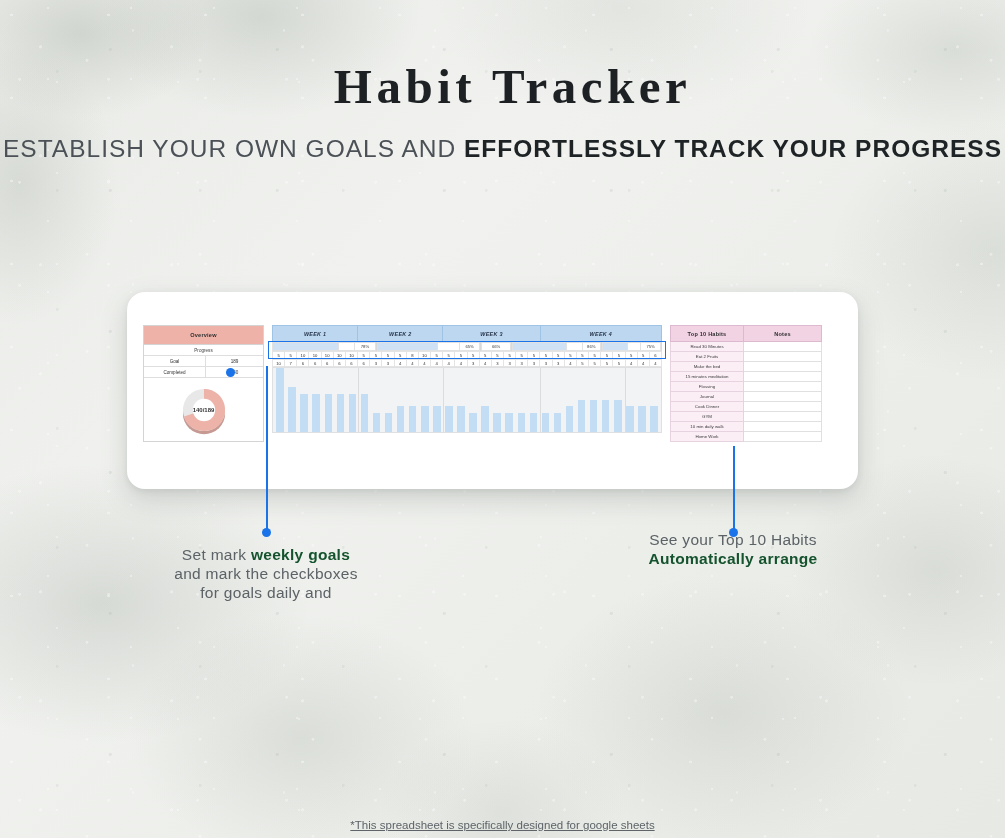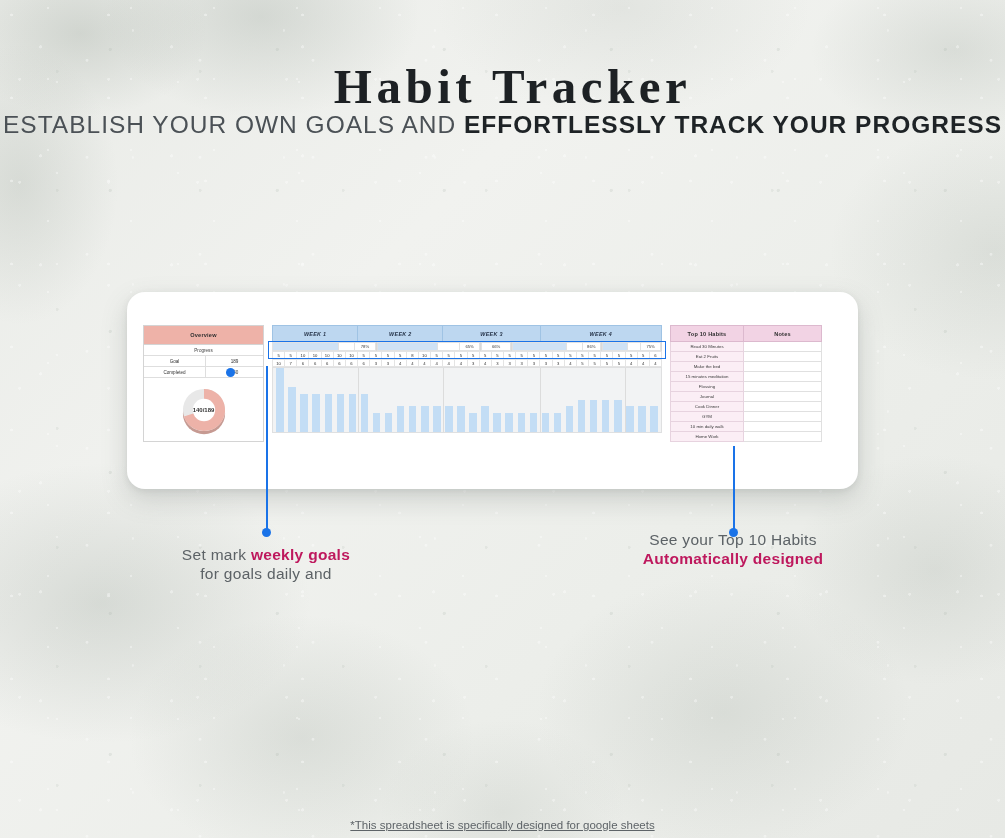--- a/index.html
+++ b/index.html
@@ -57,20 +57,21 @@
     font-family: "Liberation Serif", serif;
     font-size: 49px;
     letter-spacing: 4.5px;
     color: #1d2124;
     padding-top: 62px;
     line-height: 1;
     padding-left: 20px;
   }
   #subtitle {
     text-align: center;
+    margin-top: 24px;
     font-size: 24.5px;
     letter-spacing: 1.0px;
     color: #3a3f43;
     white-space: nowrap;
   }
   #subtitle .light { font-weight: 300; color: #4b5156; }
   #subtitle .bold  { font-weight: 700; color: #1e2326; }
 
   
   #screenshot-card {
@@ -184,21 +185,21 @@
   .connector-dot {
     position: absolute; width: 9px; height: 9px; border-radius: 50%;
     background: #1a73e8; z-index: 3;
   }
 
   
   .caption {
     position: absolute; text-align: center; z-index: 3;
     color: #5c6266; font-size: 15.5px; line-height: 19px; letter-spacing: .3px;
   }
-  .caption b { color: #be185d; font-weight: 700; }
+  .caption b { color: #14532d; font-weight: 700; }
   #caption-left  { left: 146px; top: 545px; width: 240px; }
   #caption-right { left: 612px; top: 530px; width: 242px; }
 
   #footer-note {
     position: absolute; left: 0; right: 0; top: 819px; text-align: center;
     font-size: 11.5px; color: #5e6468; text-decoration: underline; z-index: 3;
   }
 </style>
 </head>
 <body>
@@ -507,22 +508,23 @@
     </div>
   </div>
 
   <div class="connector" style="left:266px; top:366px; height:166px;"></div>
   <div class="connector-dot" style="left:262px; top:528px;"></div>
   <div class="connector" style="left:733px; top:446px; height:86px;"></div>
   <div class="connector-dot" style="left:729px; top:528px;"></div>
 
   <div class="caption" id="caption-left">
     <div><span>Set mark </span><b>weekly goals</b></div>
+    <div>and mark the checkboxes</div>
     <div>for goals daily and</div>
   </div>
 
   <div class="caption" id="caption-right">
     <div>See your Top 10 Habits</div>
-    <div><b>Automatically designed</b></div>
+    <div><b>Automatically arrange</b></div>
   </div>
 
   <div id="footer-note">*This spreadsheet is specifically designed for google sheets</div>
 </div>
 
 </body></html>

